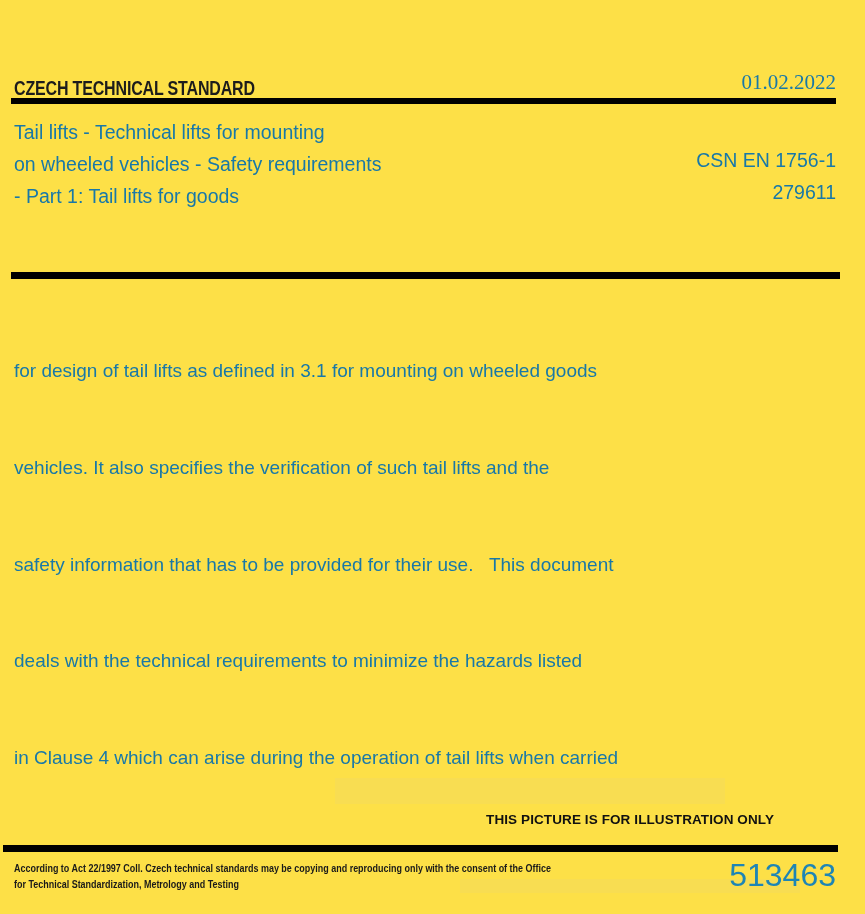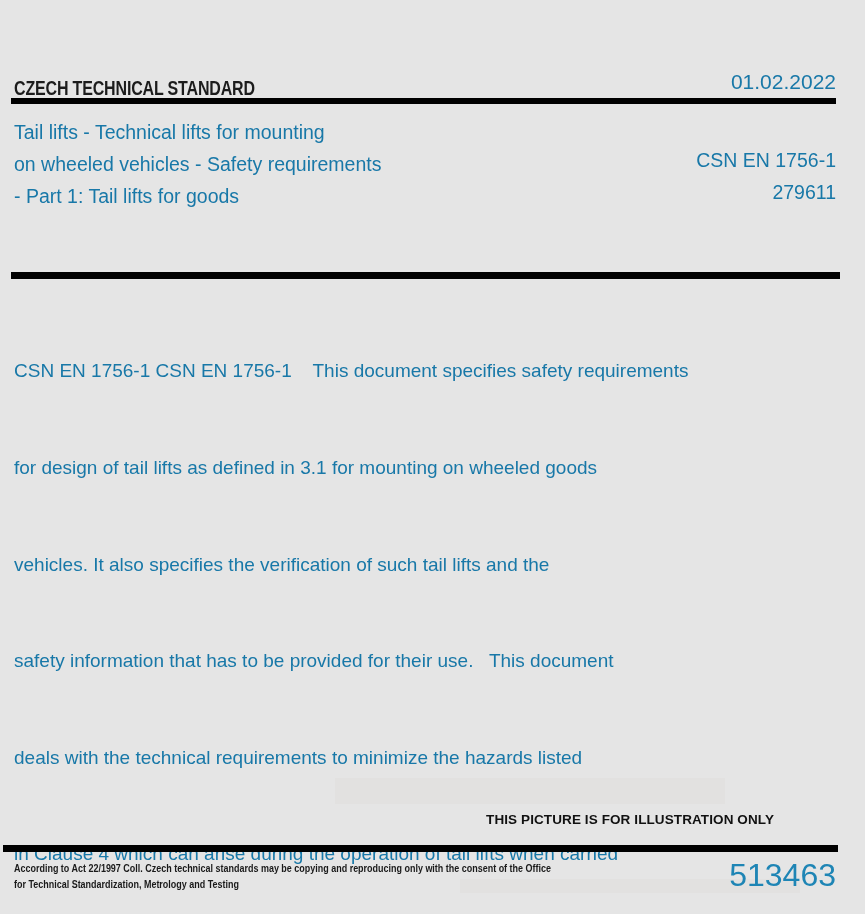--- a/index.html
+++ b/index.html
@@ -11,21 +11,21 @@
     width: 865px;
     height: 914px;
     position: relative;
     overflow: hidden;
     font-family: "Liberation Sans", sans-serif;
     color: #1a1a1a;
   }
   .page {
     position: absolute;
     inset: 0;
-    background: #e5e5e5;
+    background: #fde047;
   }
 
   
   .header-title {
     position: absolute;
     left: 14px;
     top: 77px;
     font-size: 20px;
     font-weight: bold;
     color: #1c1c1c;
@@ -34,20 +34,21 @@
     transform-origin: left center;
     white-space: nowrap;
   }
   .header-date {
     position: absolute;
     right: 29px;
     top: 70px;
     font-size: 21px;
     color: #1878a8;
     white-space: nowrap;
+    font-family: Liberation Serif, serif;
   }
 
   .rule {
     position: absolute;
     background: #000000;
   }
   .rule-1 { left: 11px; right: 29px; top: 98px;  height: 6px; }
   .rule-2 { left: 11px; right: 25px; top: 272px; height: 7px; }
   .rule-3 { left: 3px;  right: 27px; top: 845px; height: 7px; }
 
@@ -151,21 +152,20 @@
     <div>- Part 1: Tail lifts for goods</div>
   </div>
   <div class="title-right">
     <div>CSN EN 1756-1</div>
     <div>279611</div>
   </div>
 
   <div class="rule rule-2"></div>
 
   <div class="abstract">
-    <div>CSN EN 1756-1 CSN EN 1756-1    This document specifies safety requirements</div>
     <div>for design of tail lifts as defined in 3.1 for mounting on wheeled goods</div>
     <div>vehicles. It also specifies the verification of such tail lifts and the</div>
     <div>safety information that has to be provided for their use.   This document</div>
     <div>deals with the technical requirements to minimize the hazards listed</div>
     <div>in Clause 4 which can arise during the operation of tail lifts when carried</div>
     
     
     
     
     

